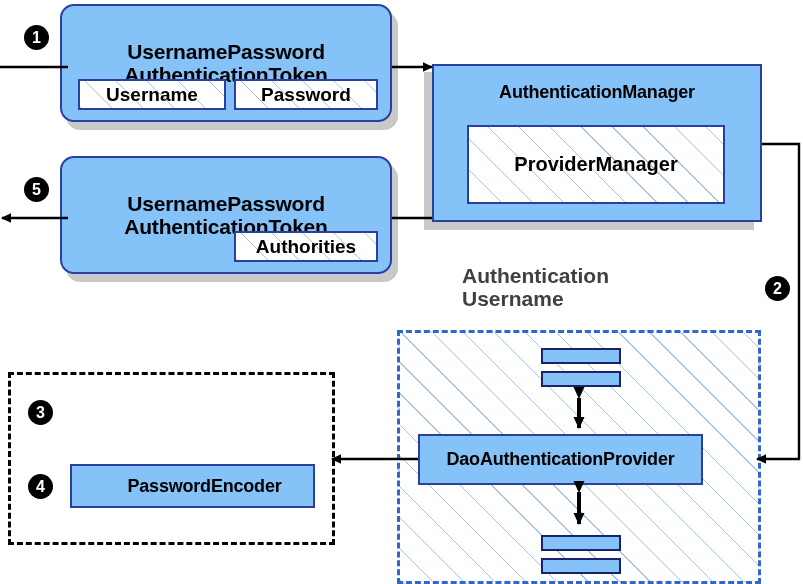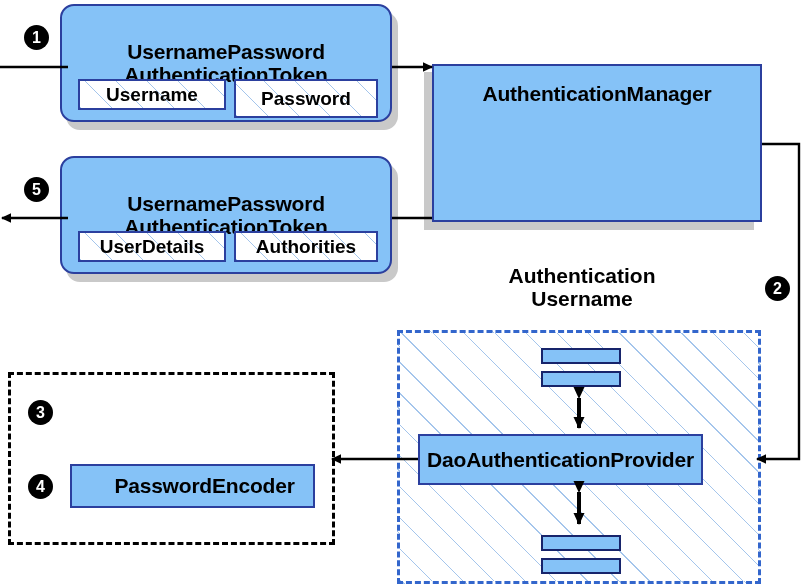--- a/index.html
+++ b/index.html
@@ -39,21 +39,21 @@
   .box.rounded{border-radius:14px;}
 
   .title-2line{
     text-align:center;
     line-height:1.08;
     font-size:21px;
     letter-spacing:-0.2px;
   }
   .title-1line{
     text-align:center;
-    font-size:21px;
+    font-size:18px;
     letter-spacing:-0.2px;
   }
 
   
   .hatch{
     background-color:#ffffff;
     background-image:repeating-linear-gradient(
         45deg,
         rgba(90,150,220,.55) 0px,
         rgba(90,150,220,.55) 1px,
@@ -98,25 +98,25 @@
   .dash-black{
     position:absolute;
     border:3px dashed #000000;
     box-sizing:border-box;
     background:#ffffff;
     z-index:2;
   }
 
   .section-title{
     position:absolute;
-    text-align:center;
+    text-align:left;
     font-weight:bold;
     font-size:21px;
     line-height:1.1;
-    color:#000000;
+    color:#404040;
     z-index:6;
   }
 
   .minibar{
     position:absolute;
     background:#85c2f7;
     border:2px solid #17246b;
     box-sizing:border-box;
     z-index:5;
   }
@@ -137,47 +137,47 @@
   <div class="shadow rounded" style="left:66px;top:12px;width:332px;height:118px;"></div>
   <div class="box rounded" style="left:60px;top:4px;width:332px;height:118px;padding-top:2px;">
     <div class="title-2line">
       <div>UsernamePassword</div>
       <div>AuthenticationToken</div>
     </div>
   </div>
   <div class="subbox hatch" style="left:78px;top:79px;width:148px;height:31px;">
     <span>Username</span>
   </div>
-  <div class="subbox hatch" style="left:234px;top:79px;width:144px;height:39px;">
+  <div class="subbox hatch" style="left:234px;top:79px;width:144px;height:31px;">
     <span>Password</span>
   </div>
   <div class="badge" style="left:24px;top:25px;">
     <span>1</span>
   </div>
 
   <div class="shadow rounded" style="left:66px;top:164px;width:332px;height:118px;"></div>
   <div class="box rounded" style="left:60px;top:156px;width:332px;height:118px;padding-top:2px;">
     <div class="title-2line">
       <div>UsernamePassword</div>
       <div>AuthenticationToken</div>
     </div>
   </div>
-  <div class="subbox hatch" style="left:78px;top:231px;width:148px;height:31px;">
-    <span>UserDetails</span>
-  </div>
   <div class="subbox hatch" style="left:234px;top:231px;width:144px;height:31px;">
     <span>Authorities</span>
   </div>
   <div class="badge" style="left:24px;top:177px;">
     <span>5</span>
   </div>
 
   <div class="shadow" style="left:424px;top:72px;width:330px;height:158px;"></div>
   <div class="box" style="left:432px;top:64px;width:330px;height:158px;justify-content:flex-start;padding-top:16px;">
     <div class="title-1line">AuthenticationManager</div>
+  </div>
+  <div class="subbox hatch" style="left:467px;top:125px;width:258px;height:79px;font-size:20px;">
+    <span>ProviderManager</span>
   </div>
 
   <div class="section-title" style="left:462px;top:264px;width:240px;">
     <div>Authentication</div>
     <div>Username</div>
   </div>
 
   <div class="dash-blue hatch" style="left:397px;top:330px;width:364px;height:254px;"></div>
 
   <div class="minibar" style="left:541px;top:348px;width:80px;height:16px;"></div>

